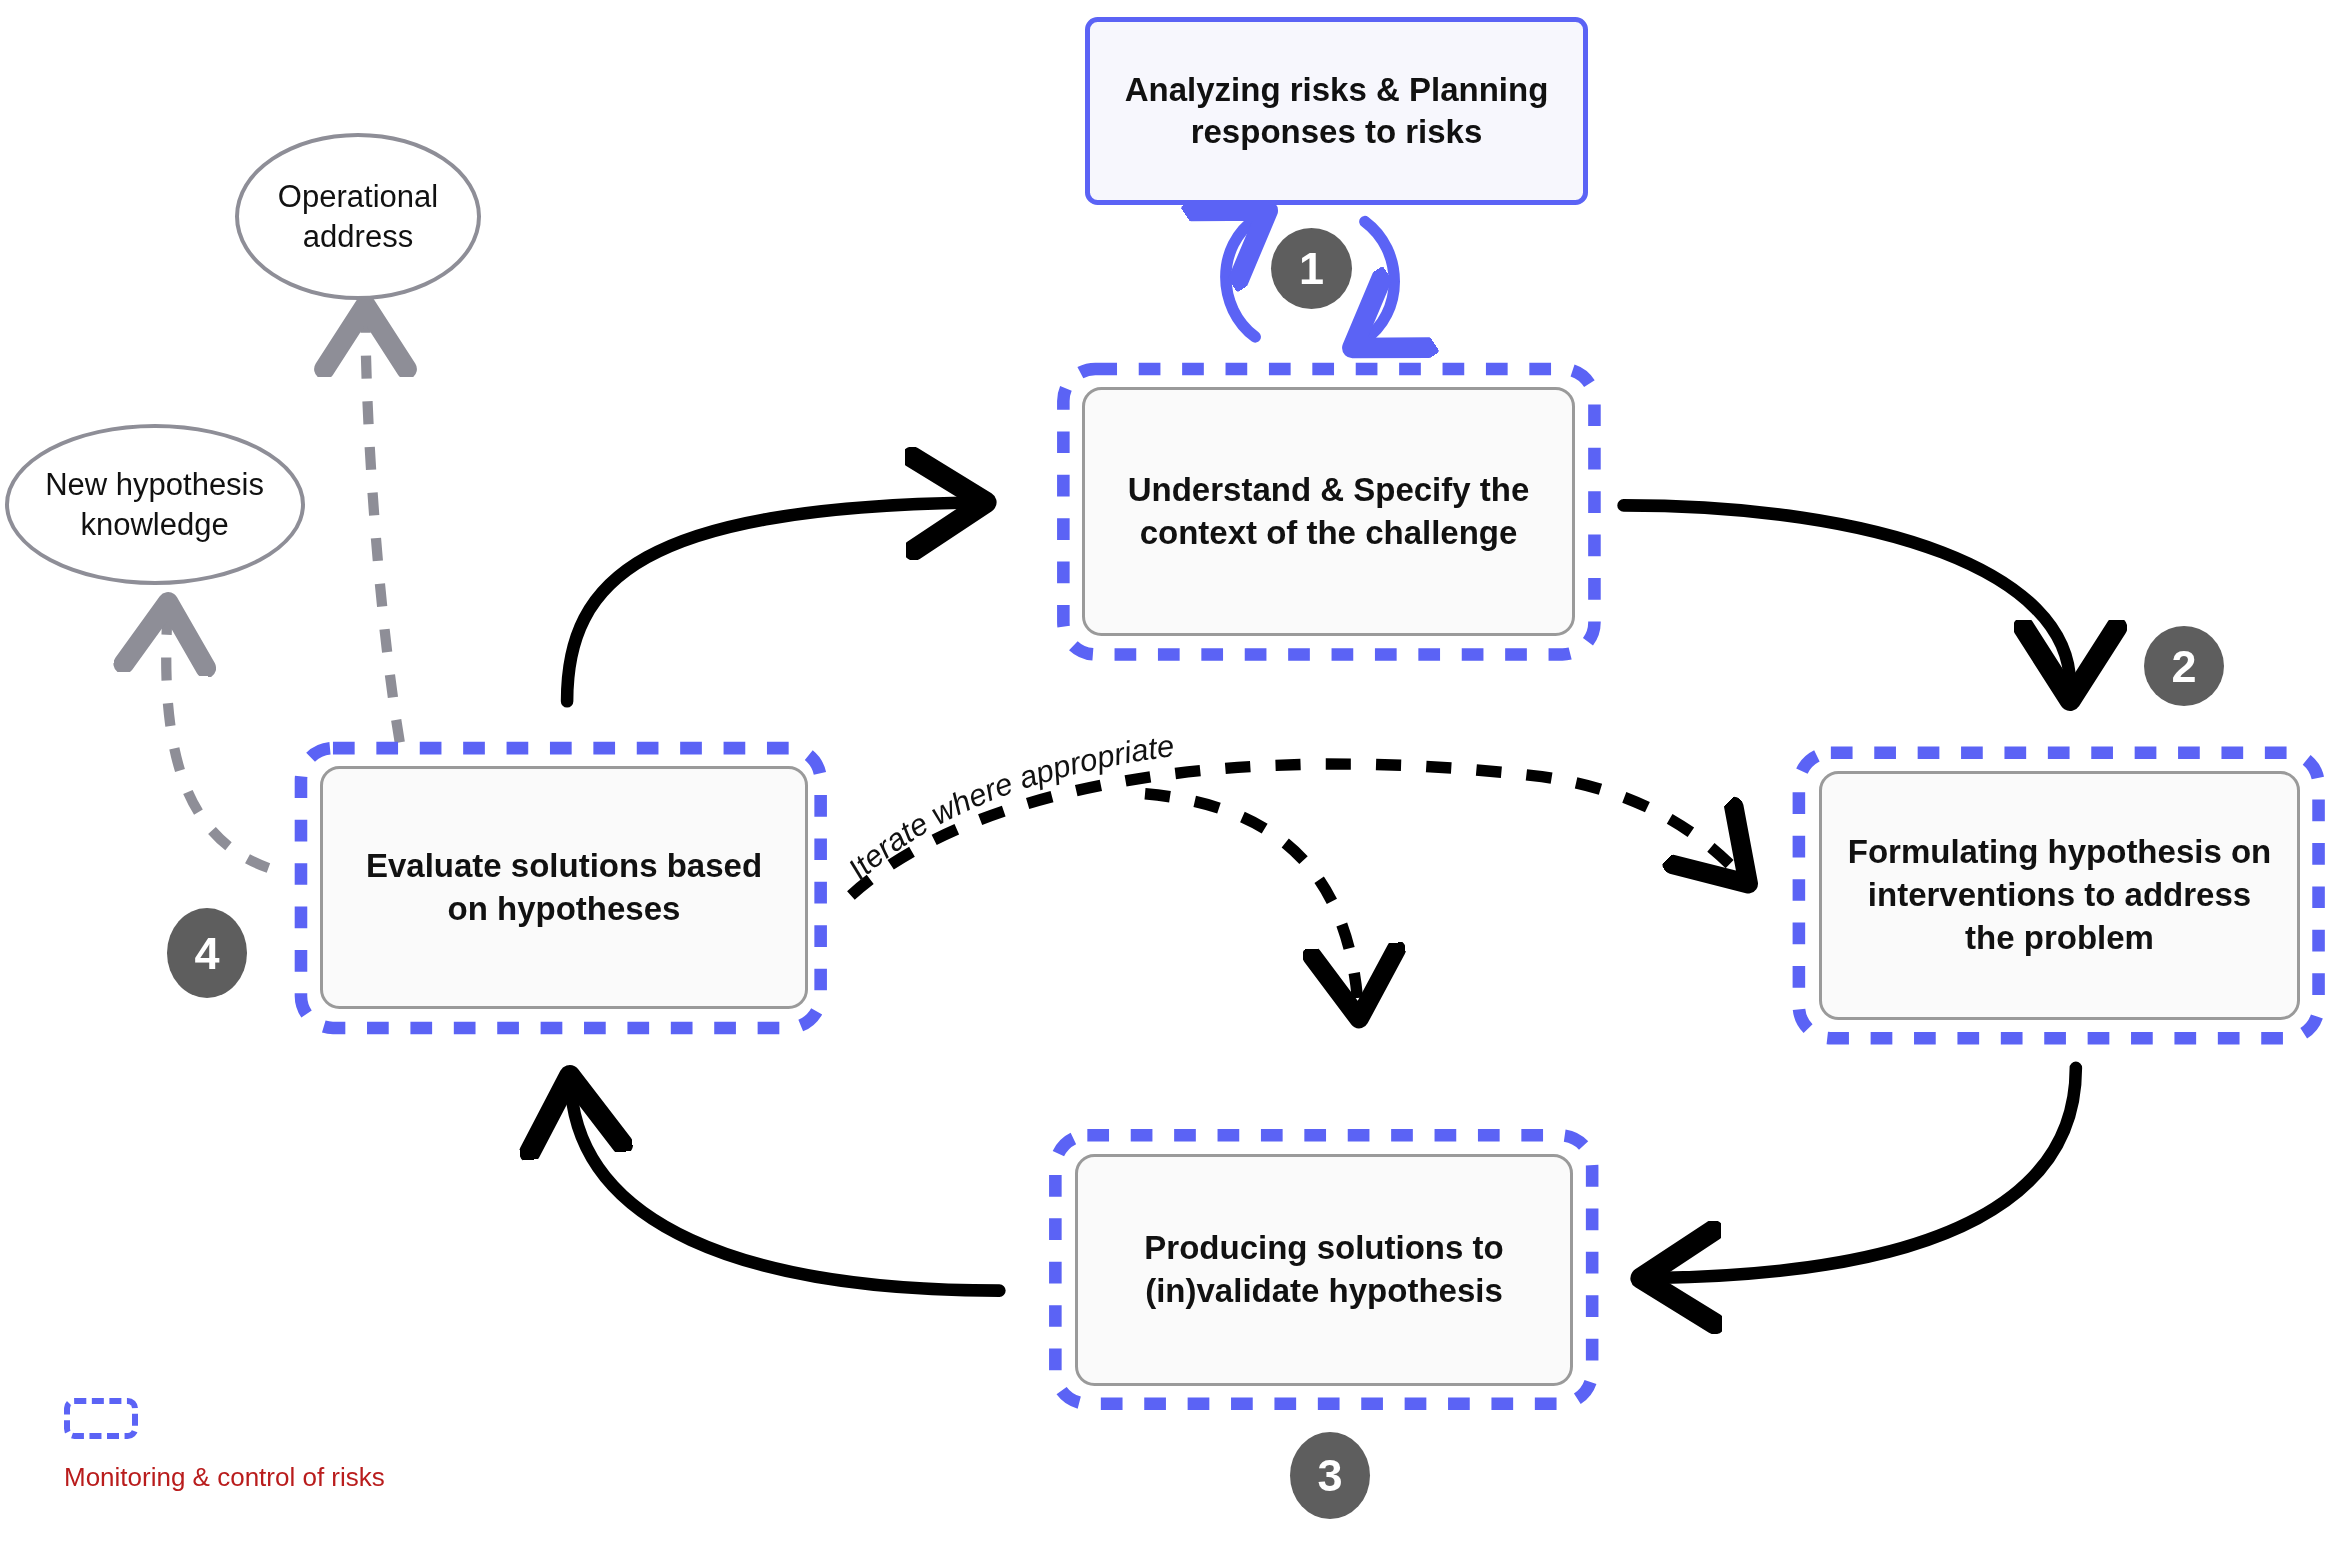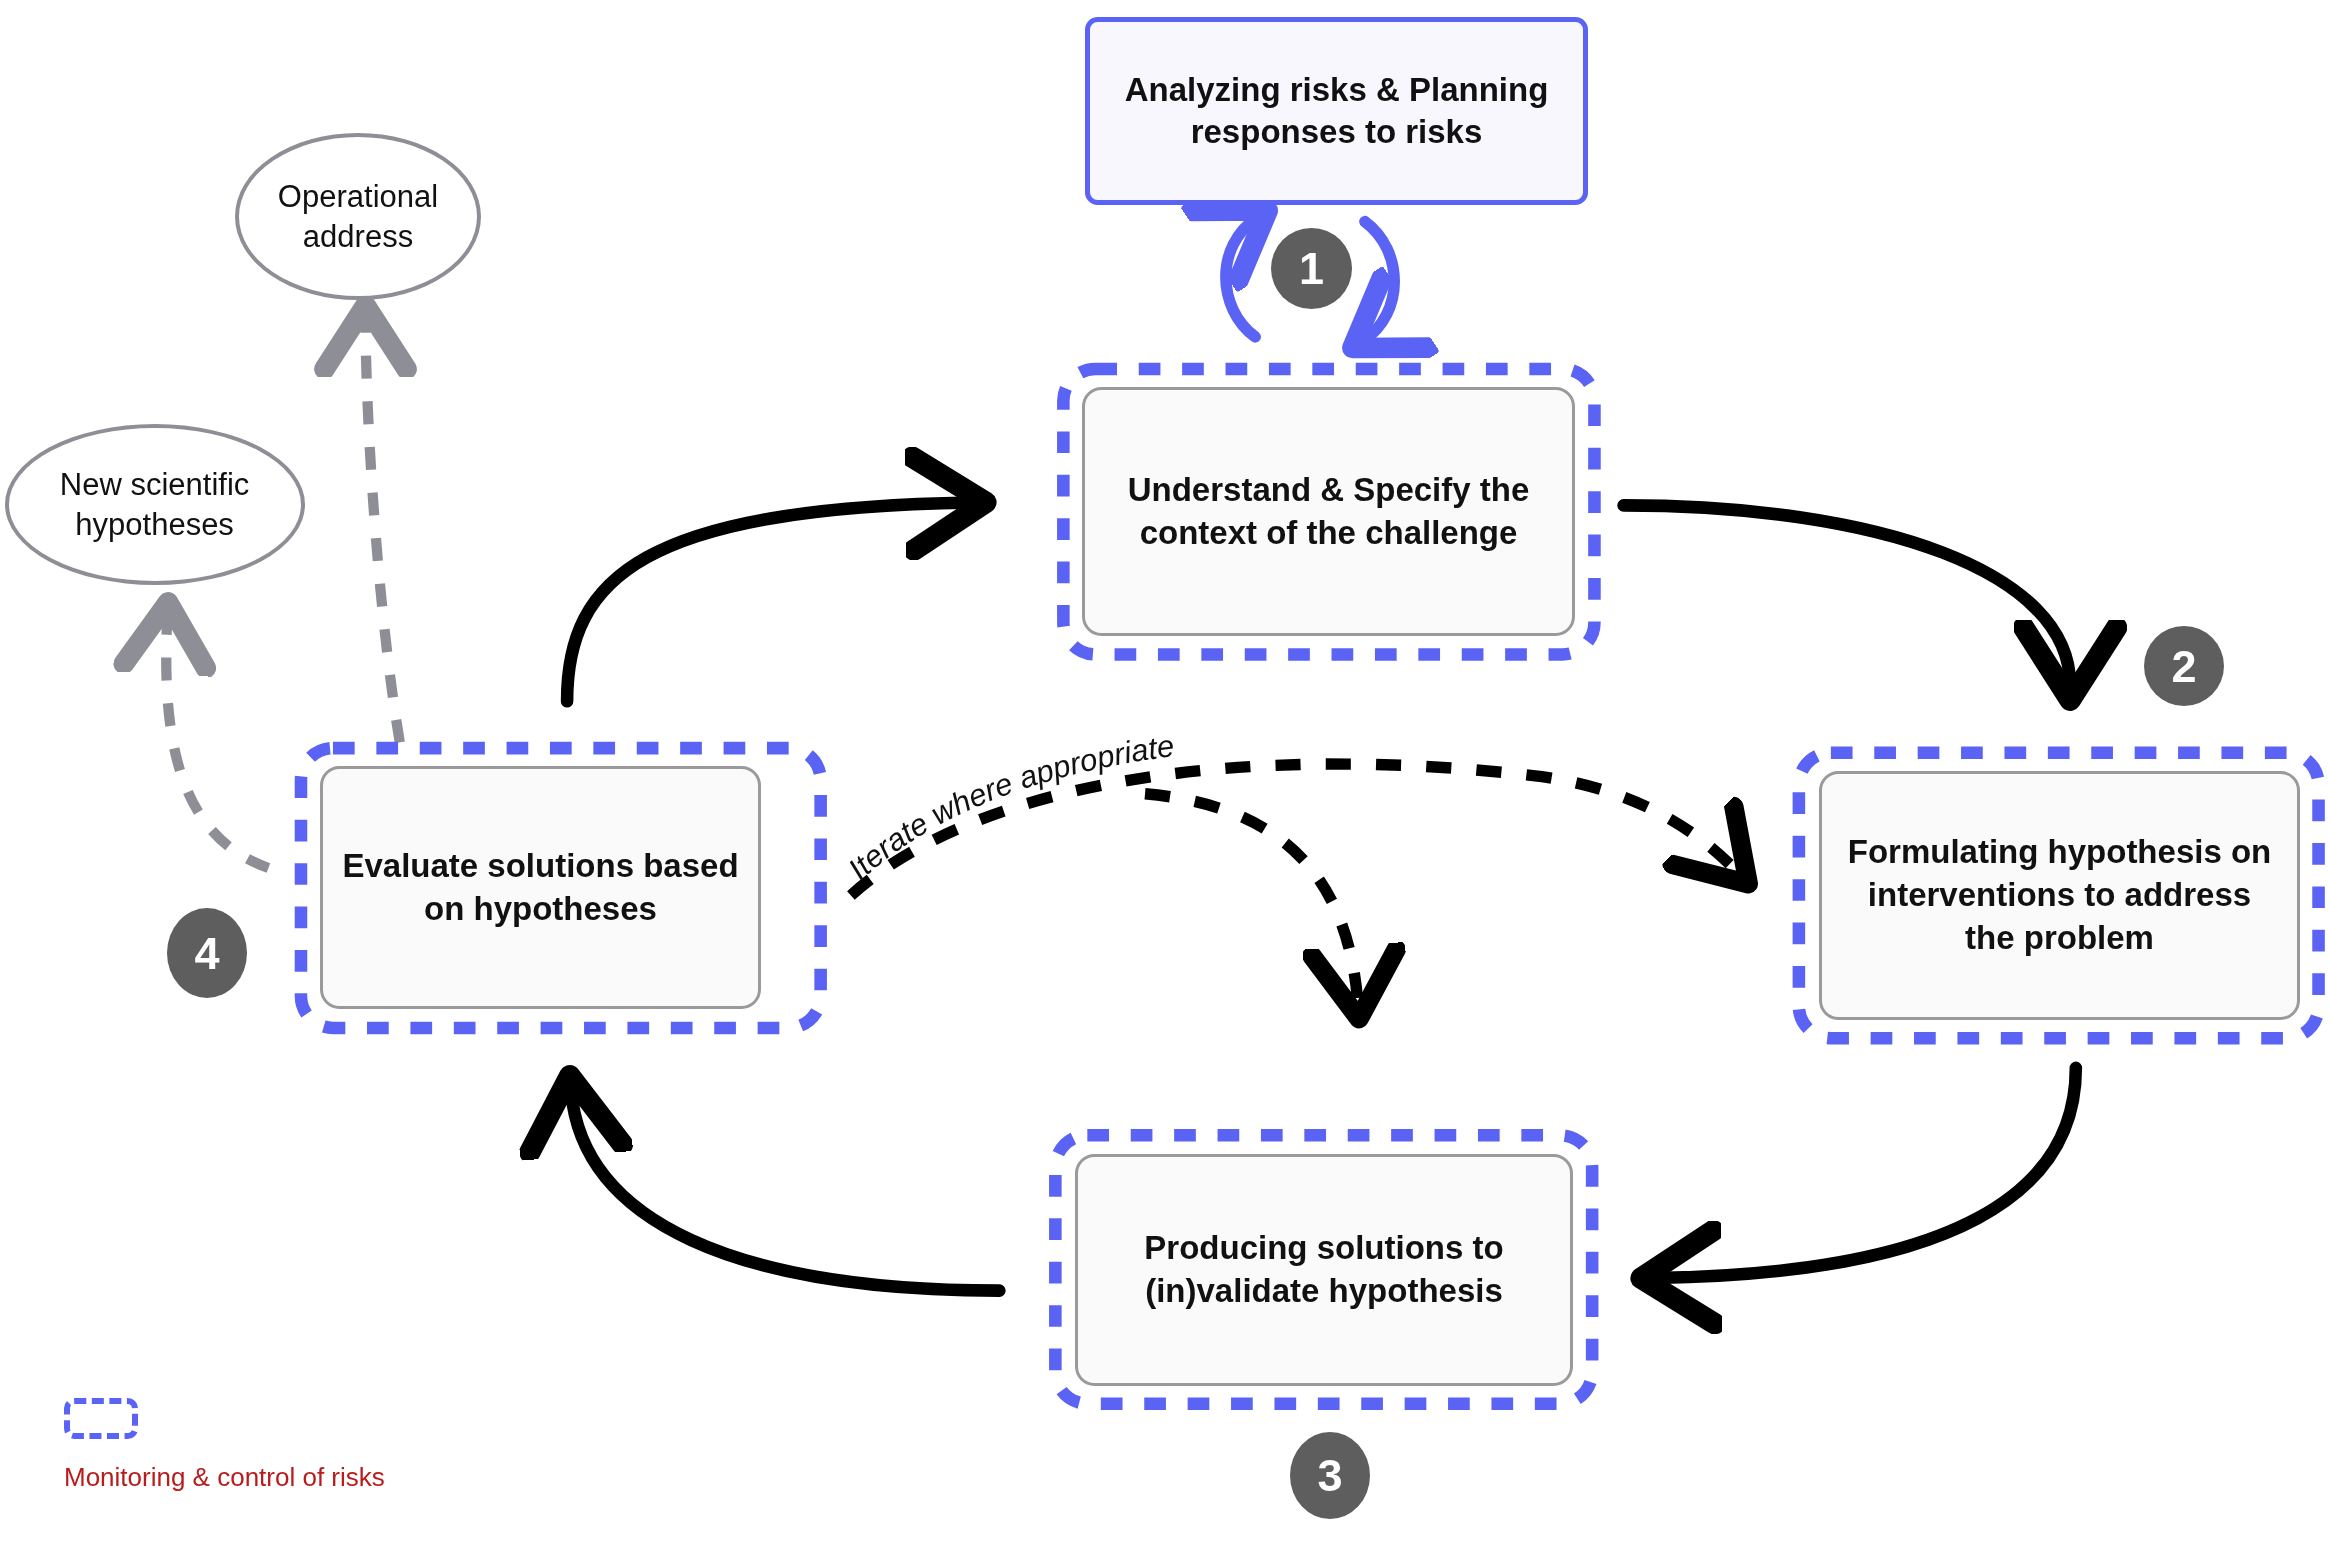--- a/index.html
+++ b/index.html
@@ -134,30 +134,30 @@
   </div>
 
   <div class="card" style="left:1082px;top:387px;width:493px;height:249px;">
     <div class="label">Understand &amp; Specify the context of the challenge</div>
   </div>
 
   <div class="card" style="left:1075px;top:1154px;width:498px;height:232px;">
     <div class="label">Producing solutions to (in)validate hypothesis</div>
   </div>
 
-  <div class="card" style="left:320px;top:766px;width:441px;height:243px;">
+  <div class="card" style="left:320px;top:766px;width:488px;height:243px;">
     <div class="label">Evaluate solutions based on hypotheses</div>
   </div>
 
   <div class="ellipse" style="left:235px;top:133px;width:246px;height:167px;">
     <div class="label">Operational address</div>
   </div>
 
   <div class="ellipse" style="left:4.6px;top:424px;width:300px;height:161px;">
-    <div class="label">New scientific hypotheses</div>
+    <div class="label">New hypothesis knowledge</div>
   </div>
 
   <div class="badge" style="left:1271px;top:228px;width:81px;height:81px;">
     <span>1</span>
   </div>
 
   <div class="badge" style="left:2144px;top:626px;width:80px;height:80px;">
     <span>2</span>
   </div>
 

